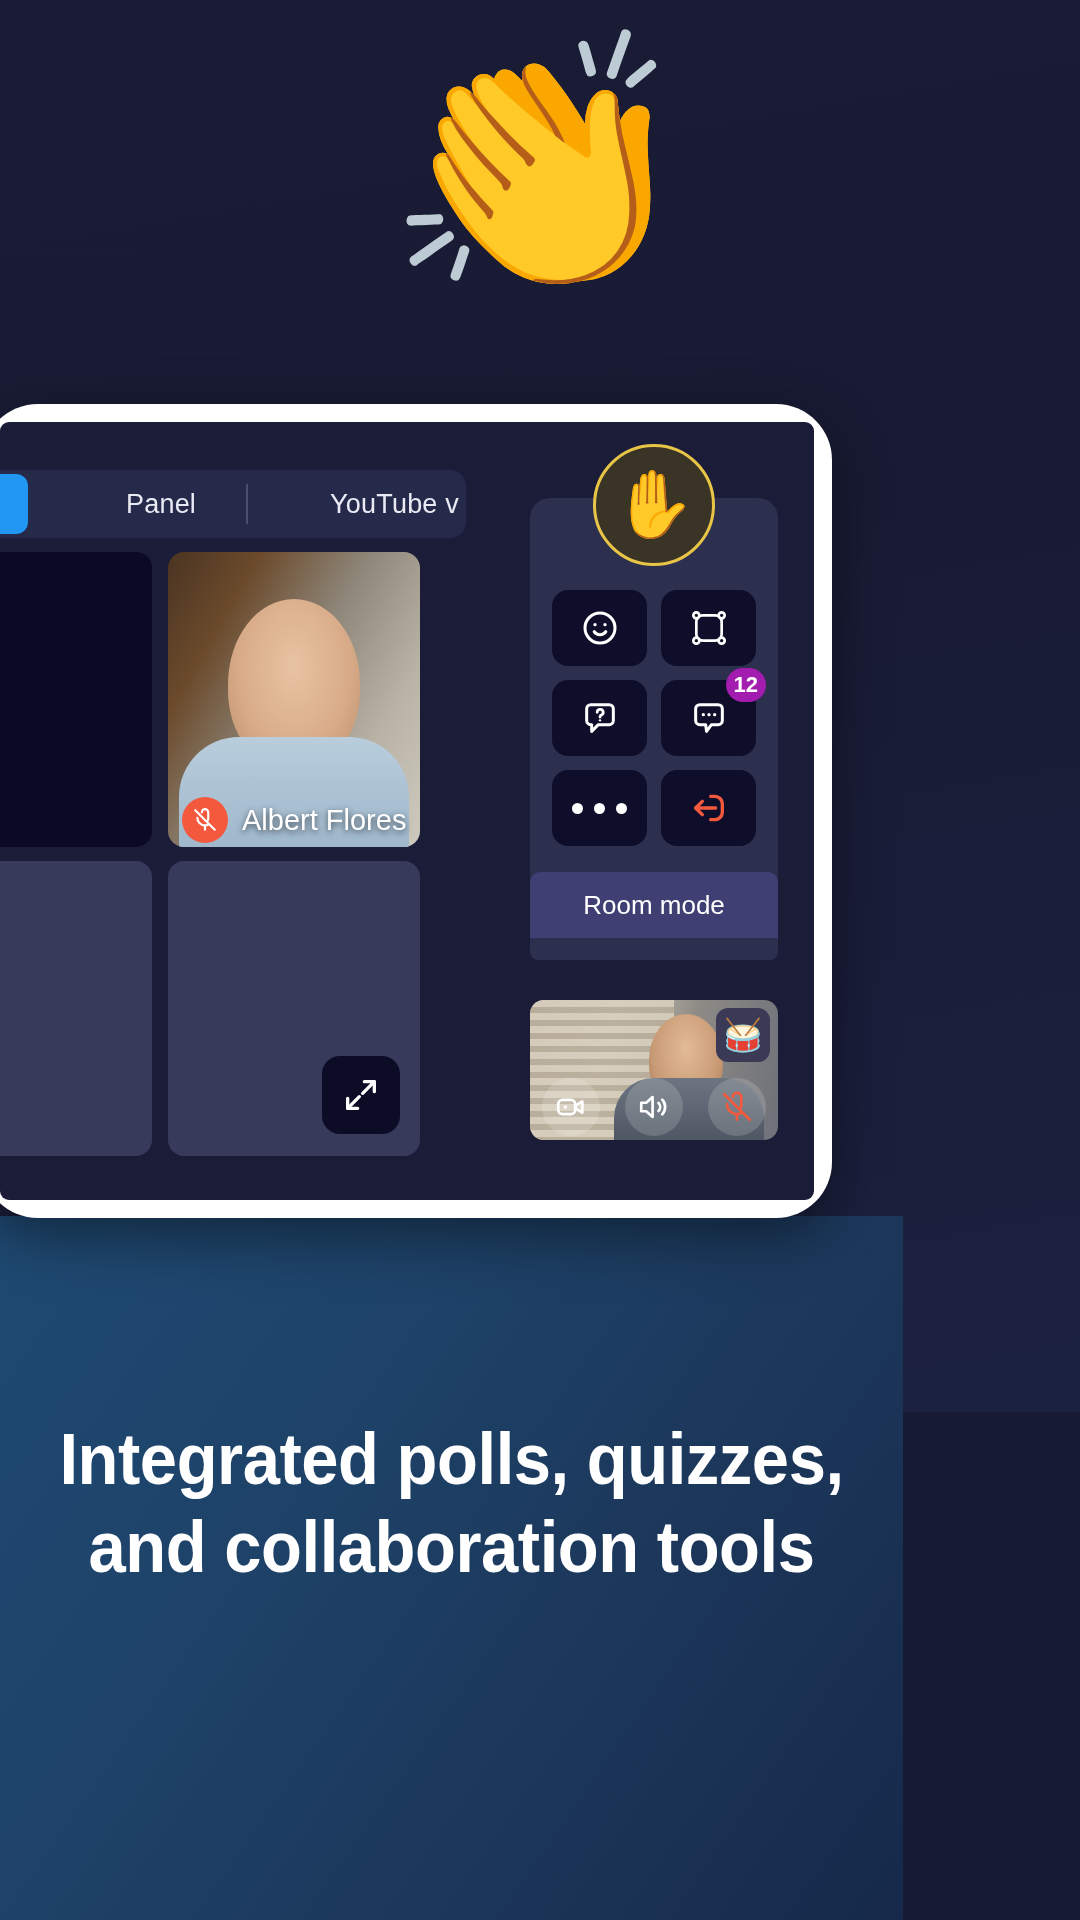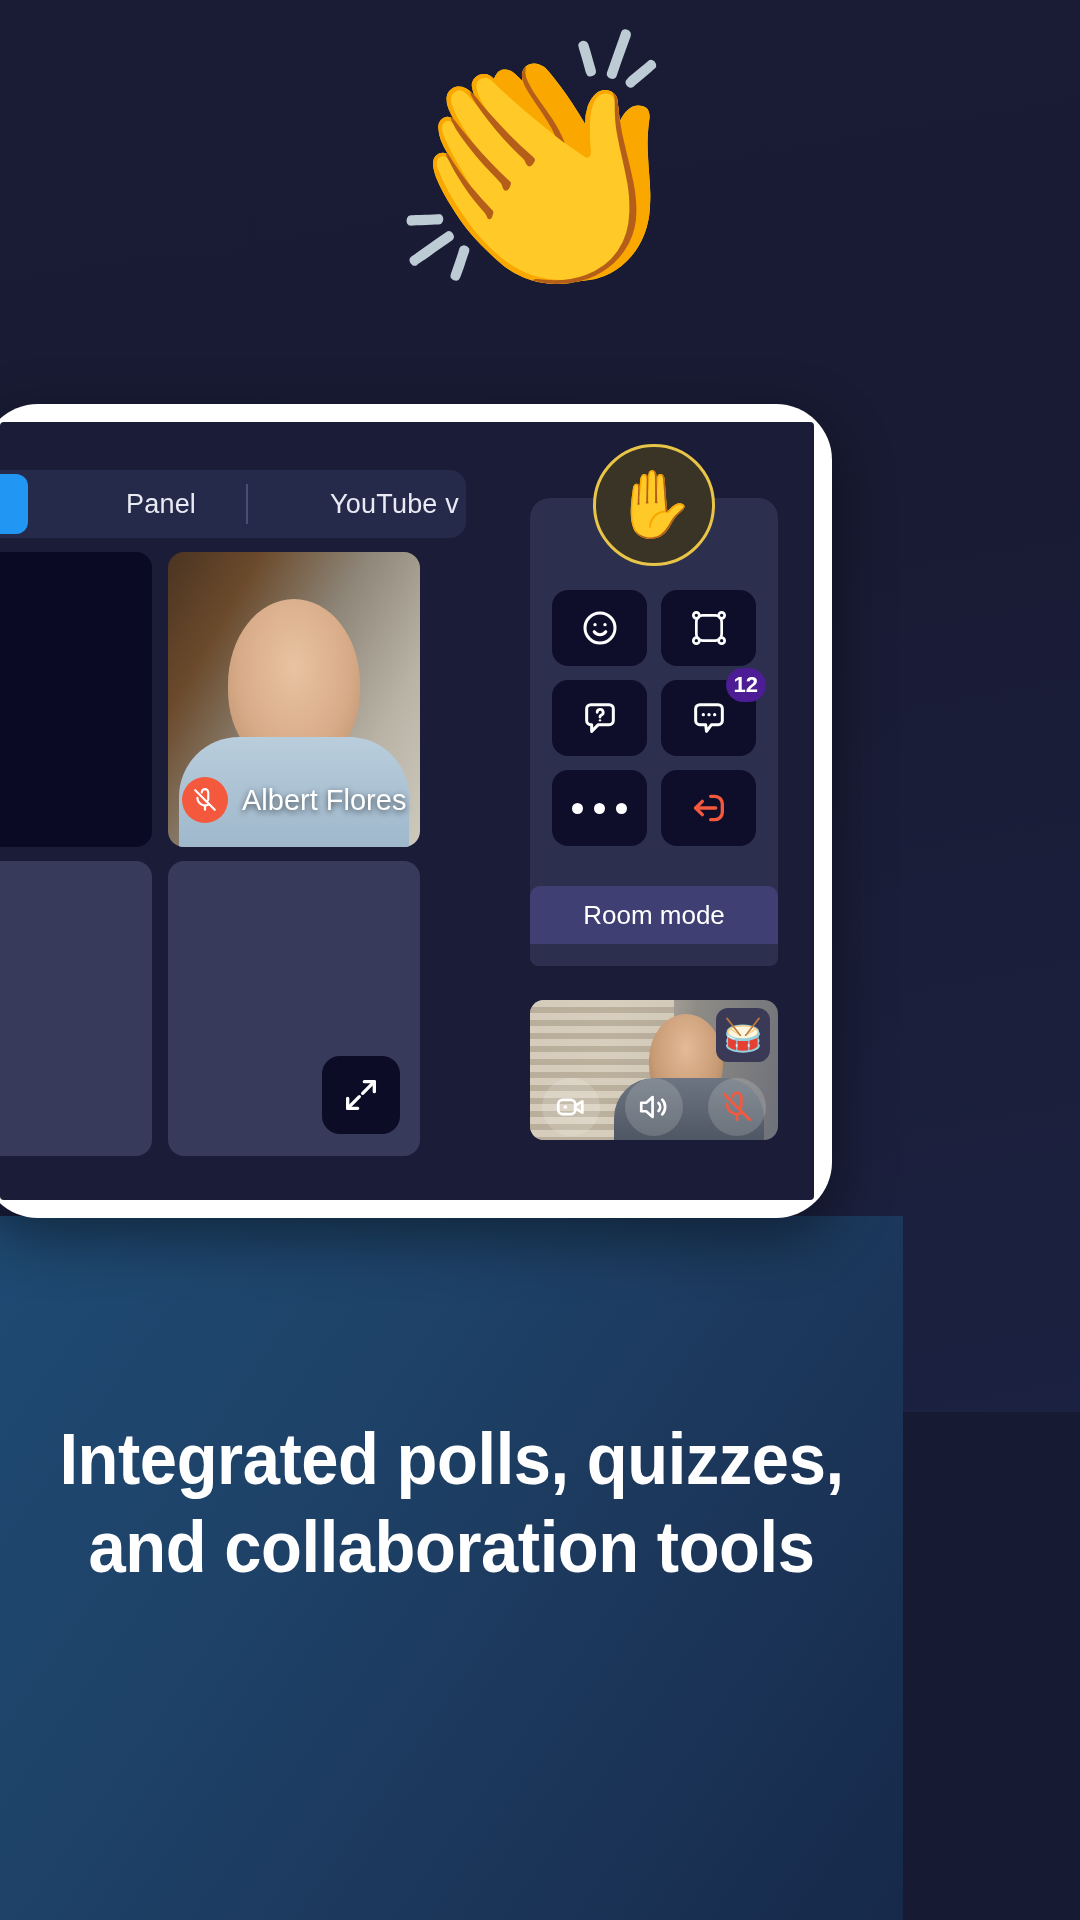--- a/index.html
+++ b/index.html
@@ -31,21 +31,21 @@
     left: -18px; top: 404px;
     width: 850px; height: 814px;
     background: #ffffff;
     border-radius: 56px;
     box-shadow: 0 18px 60px rgba(0,0,0,.45);
     padding: 18px;
   }
   .screen {
     width: 100%; height: 100%;
     background: #1a1c38;
-    border-radius: 4px;
+    border-radius: 9px;
     overflow: hidden;
     position: relative;
   }
 
   
   .tabbar {
     position: absolute; left: -34px; top: 48px;
     width: 500px; height: 68px;
     background: #262a4a;
     border-radius: 16px;
@@ -98,21 +98,21 @@
     content: ""; position: absolute;
     left: 50%; bottom: 0; transform: translateX(-50%);
     width: 230px; height: 110px;
     border-radius: 60px 60px 0 0;
     background: linear-gradient(180deg,#b9cddc 0%,#9fb8cc 100%);
   }
   .cam-left {
     background: #0a0a24;
   }
   .namebar {
-    position: absolute; left: 14px; bottom: 24px;
+    position: absolute; left: 14px; bottom: 4px;
     display: flex; align-items: center; gap: 14px;
     z-index: 4;
   }
   .mic-off {
     width: 46px; height: 46px; border-radius: 50%;
     background: #f4593e;
     display: flex; align-items: center; justify-content: center;
     flex: 0 0 auto;
   }
   .nm {
@@ -160,30 +160,30 @@
     height: 76px;
     background: #0e0e2a;
     border-radius: 16px;
     display: flex; align-items: center; justify-content: center;
     position: relative;
   }
   .badge-count {
     position: absolute; right: -10px; top: -12px;
     min-width: 38px; height: 34px; padding: 12px 8px;
     border-radius: 17px;
-    background: #4c1d95;
+    background: #a21caf;
     color: #fff; font-size: 22px; font-weight: 700;
     display: flex; align-items: center; justify-content: center;
   }
   .dots { display: flex; gap: 11px; }
   .dots i { width: 11px; height: 11px; border-radius: 50%; background: #fff; display: block; }
 
   .room-mode {
-    margin-top: 40px;
-    height: 58px;
+    margin-top: 26px;
+    height: 66px;
     background: #3f3f74;
     border-radius: 10px 10px 0 0;
     display: flex; align-items: center; justify-content: center;
     color: #fff; font-size: 26px;
   }
 
   
   .selfview {
     position: absolute; right: 36px; top: 578px;
     width: 248px; height: 140px;

